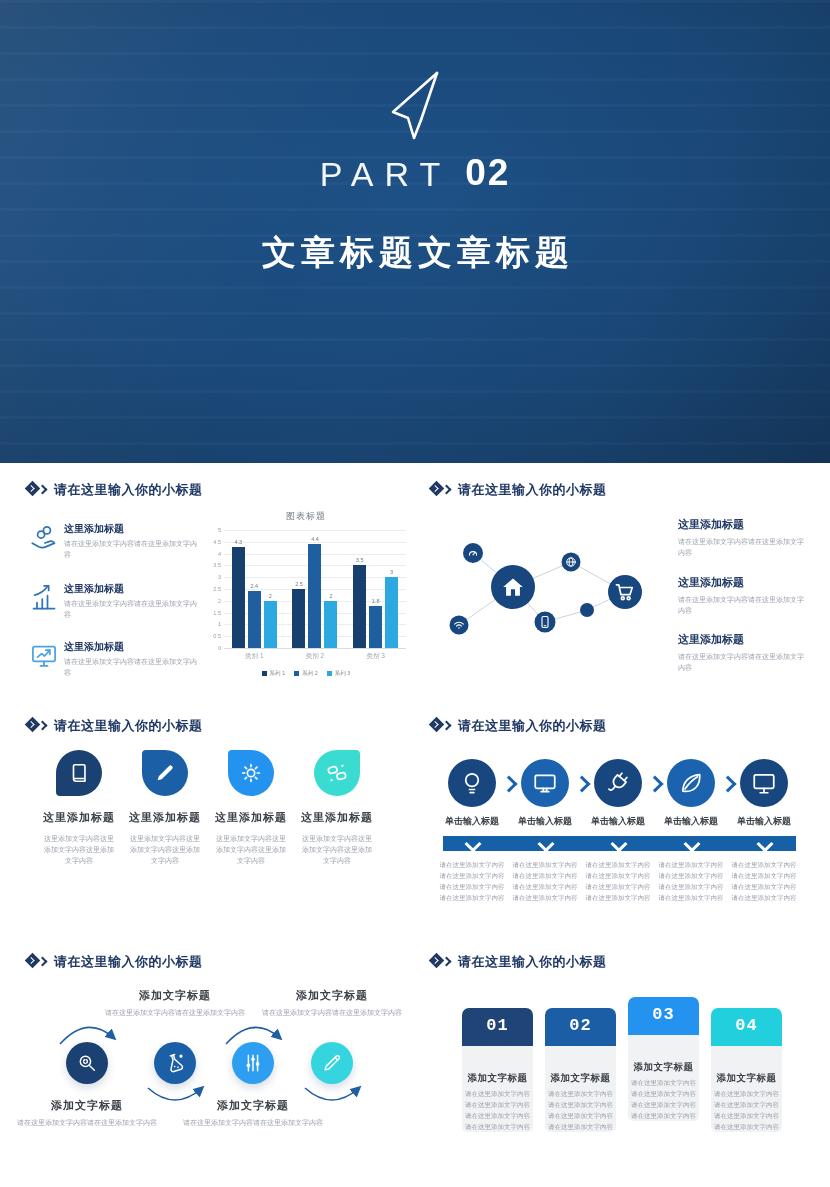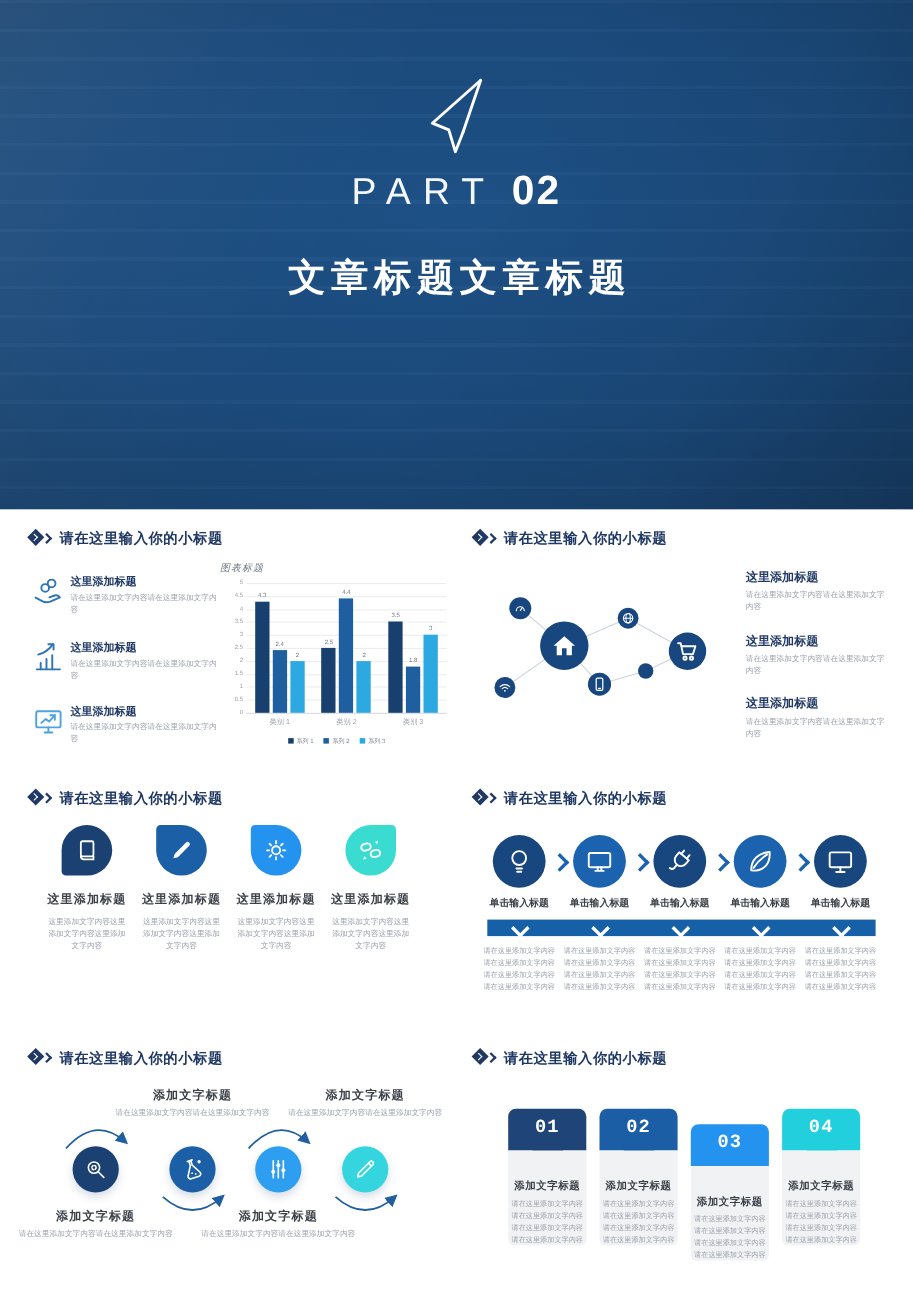--- a/index.html
+++ b/index.html
@@ -28,21 +28,21 @@
   .hdr-chev{position:absolute;left:13px;top:4.5px;width:5px;height:5px;
       border-top:2px solid #1f3864;border-right:2px solid #1f3864;transform:rotate(45deg);}
   .sec-title{font-size:13px;font-weight:700;color:#1f3864;margin-left:6px;letter-spacing:0.5px;}
   
   .feat-item{position:absolute;left:6px;width:168px;display:flex;}
   .feat-ic{flex:0 0 34px;padding-top:2px;}
   .feat-tx .t{font-size:10px;font-weight:700;color:#1f3864;margin-bottom:3px;}
   .feat-tx .b{font-size:7px;color:#9aa0ab;line-height:1.55;width:134px;}
   
   .chart{position:absolute;left:176px;top:30px;width:212px;height:182px;}
-  .chart-title{position:absolute;top:2px;left:0;width:100%;text-align:left;font-size:9px;color:#6f7a85;letter-spacing:1px;font-style:italic;}
+  .chart-title{position:absolute;top:2px;left:0;width:100%;text-align:center;font-size:9px;color:#6f7a85;letter-spacing:1px;}
   .plot{position:absolute;left:24px;top:22px;width:182px;height:118px;}
   .gridline{position:absolute;left:0;width:100%;height:1px;background:#ebedf0;}
   .gridline.zero{background:#d8dce0;}
   .ytick{position:absolute;right:100%;margin-right:3px;font-size:5.5px;color:#99a2ab;transform:translateY(-50%);white-space:nowrap;}
   .groups{position:absolute;left:0;top:0;width:100%;height:100%;display:flex;justify-content:space-around;align-items:flex-end;}
   .bgroup{display:flex;align-items:flex-end;}
   .bar{position:relative;width:13px;margin:0 1.5px;}
   .bar .dl{position:absolute;top:-8px;left:50%;transform:translateX(-50%);font-size:5.5px;color:#6f7a85;}
   .xlabels{position:absolute;left:24px;top:144px;width:182px;display:flex;justify-content:space-around;}
   .xlabels span{font-size:6.5px;color:#99a2ab;}
@@ -537,21 +537,21 @@
           <div class="card-body">
             <div class="t">添加文字标题</div>
             <div class="b">
               <div>请在这里添加文字内容</div>
               <div>请在这里添加文字内容</div>
               <div>请在这里添加文字内容</div>
               <div>请在这里添加文字内容</div>
             </div>
           </div>
         </div>
-        <div class="card" style="left:200px;top:72px">
+        <div class="card" style="left:200px;top:47px">
           <div class="card-tab" style="background: rgb(36, 147, 240);">03<div class="card-bump" style="background: rgb(36, 147, 240);"></div></div>
           <div class="card-body">
             <div class="t">添加文字标题</div>
             <div class="b">
               <div>请在这里添加文字内容</div>
               <div>请在这里添加文字内容</div>
               <div>请在这里添加文字内容</div>
               <div>请在这里添加文字内容</div>
             </div>
           </div>

